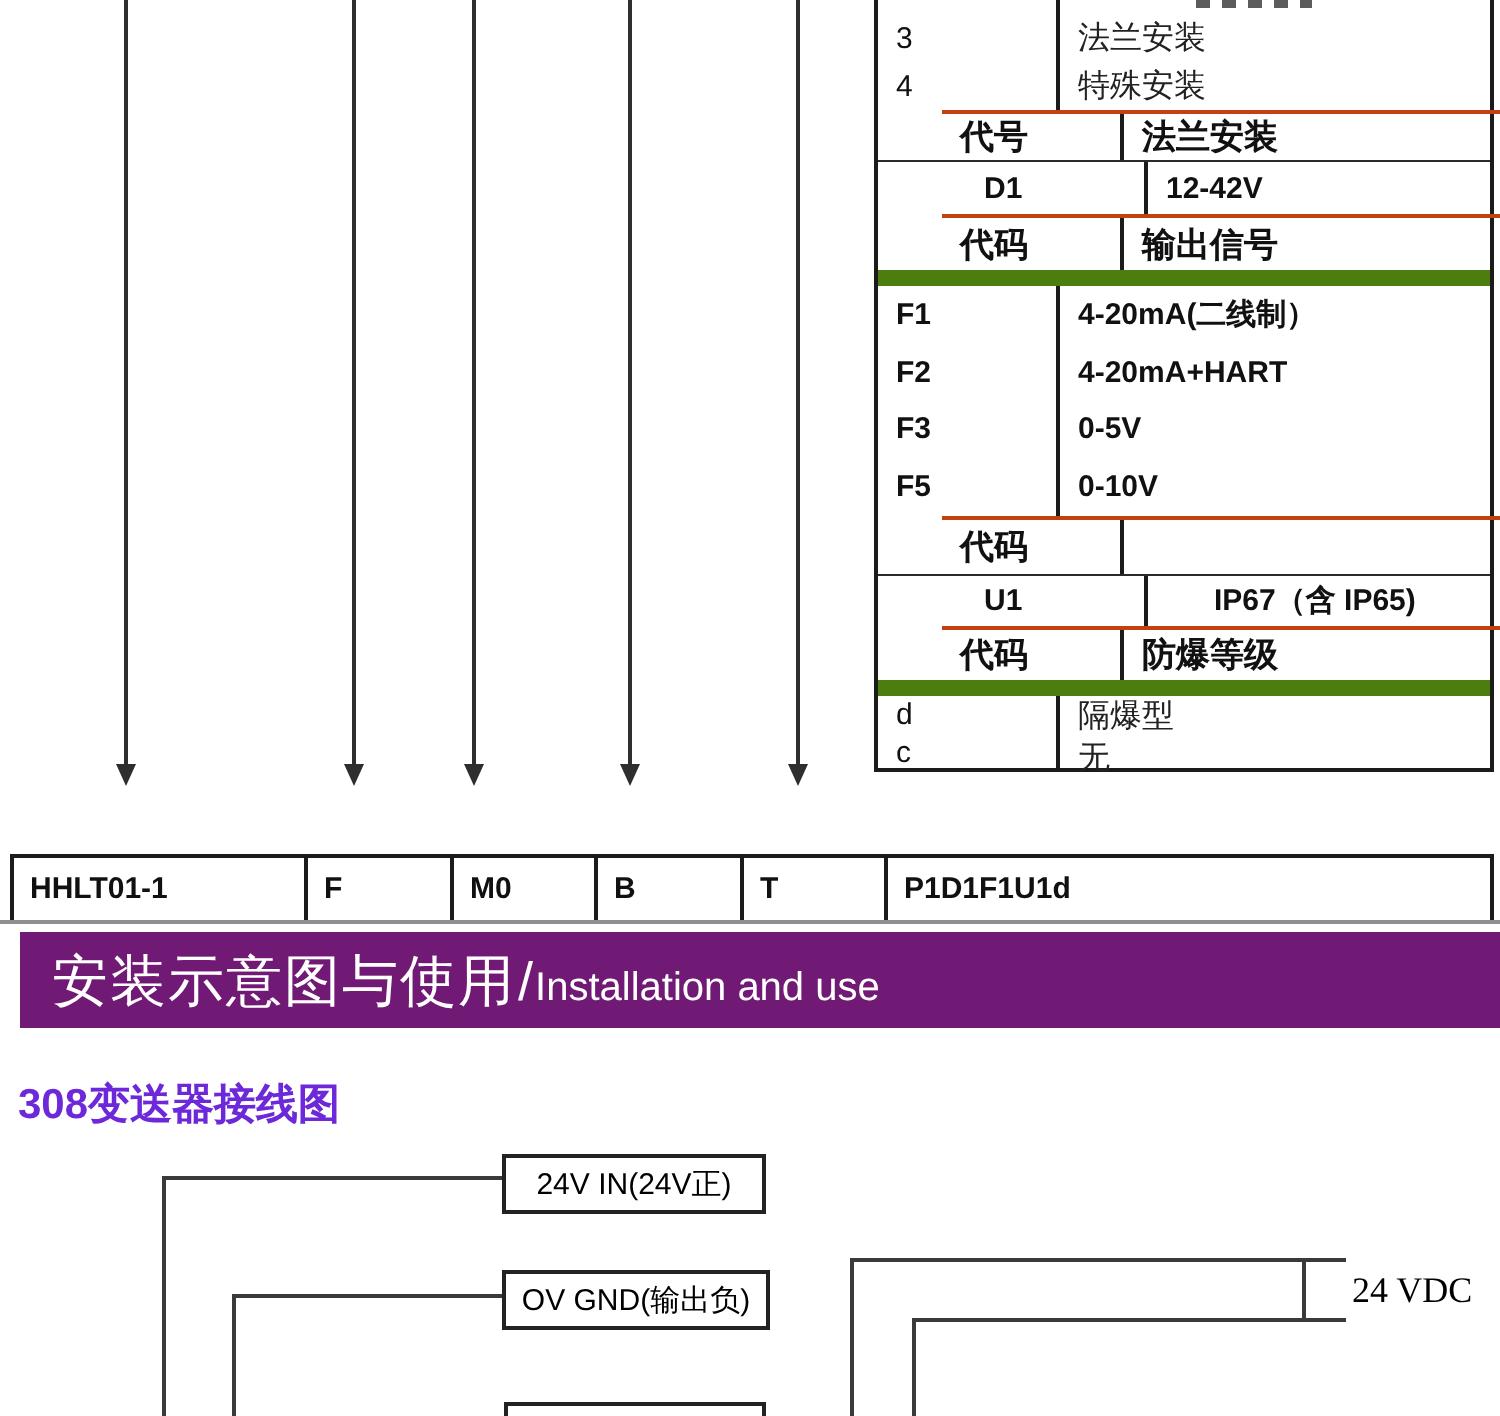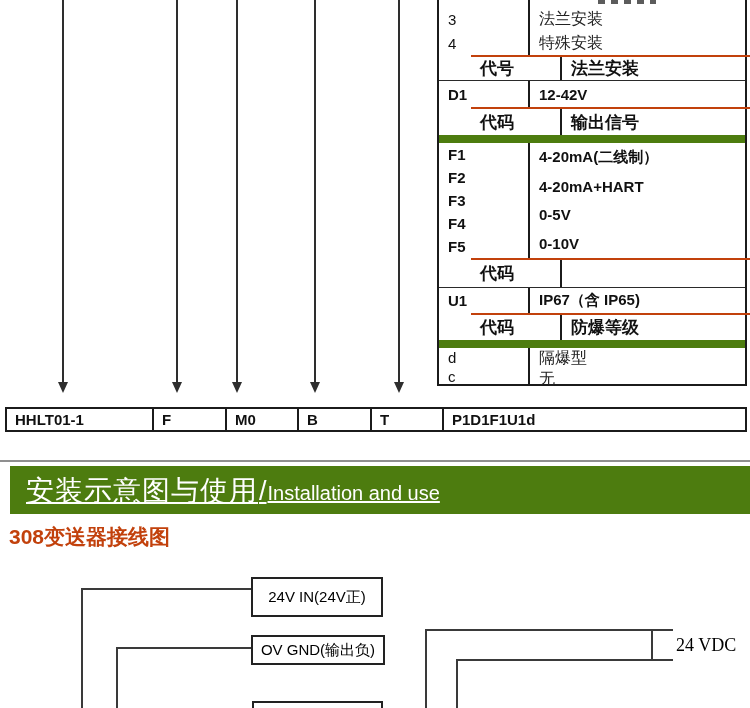--- a/index.html
+++ b/index.html
@@ -16,40 +16,40 @@
   }
 
   
   #spec-table {
     position:absolute; left:437px; top:0; width:310px; height:386px;
     border-left:2px solid #1b1b1b; border-right:2px solid #1b1b1b; border-bottom:2px solid #1b1b1b;
     background:#fff;
   }
   .spec-row { display:flex; width:100%; }
   .spec-row.header { border-top:2px solid #c2410c;margin-left:32px; }
-  .spec-row.value  { border-top:1px solid #2a2a2a; }
+  .spec-row.value  { border-top:1px solid #2a2a2a;padding-left:44px; }
   .spec-row.group  { border-top:8px solid #4d7c0f; }
   .spec-row.first  { border-top:none; }
   .spec-row .c1 { width:91px; border-right:2px solid #1b1b1b; display:flex; flex-direction:column; }
   .spec-row .c2 { flex:1; display:flex; flex-direction:column; }
   .spec-line { flex:1; display:flex; align-items:center; padding-left:9px; font-size:15px; color:#111; }
   .spec-row.header .spec-line { font-size:17px; font-weight:700; }
   .spec-row.value  .spec-line { font-weight:600; }
   .spec-line.bold  { font-weight:600; }
   .spec-line.serif { font-family:"Liberation Serif", serif; font-size:16px; color:#222; }
   .cut-strip { flex:0 0 7px; position:relative; }
   .cut-strip .marks {
     position:absolute; left:68px; top:0; width:58px; height:4px;
     background:repeating-linear-gradient(90deg,#333 0 7px, transparent 7px 13px);
     opacity:.8;
   }
 
   
   #model-table {
-    position:absolute; left:5px; top:407px; width:742px; height:25px;
+    position:absolute; left:5px; top:427px; width:742px; height:35px;
     display:flex; border:2px solid #1b1b1b; background:#fff;justify-content:center;
   }
   .model-cell {
     border-right:2px solid #1b1b1b; display:flex; align-items:center;
     padding-left:8px; font-size:15px; font-weight:700; color:#111; white-space:nowrap;
   }
   .model-cell:last-child { border-right:none; flex:1; }
 
   
   #divider-line { position:absolute; left:0; top:460px; width:750px; height:2px; background:#8f8f8f; }
@@ -58,21 +58,21 @@
   #section-banner {
     position:absolute; left:10px; top:466px; width:740px; height:48px;
     display:flex; align-items:baseline; padding-left:16px; padding-top:6px;
   }
   #section-banner .zh { font-size:28px; letter-spacing:1px; }
   #section-banner .slash { font-size:27px; margin:0 1px; }
   #section-banner .en { font-size:20px; }
 
   
   #wiring-heading {
-    position:absolute; left:9px; top:523px; font-size:21px; font-weight:600; color:#c2410c;
+    position:absolute; left:9px; top:538px; font-size:21px; font-weight:600; color:#6d28d9;
   }
   .wline { position:absolute; background:#3a3a3a; }
   .terminal-box {
     position:absolute; border:2px solid #222; background:#fff;
     display:flex; align-items:center; justify-content:center;
     font-size:15px; color:#000; white-space:nowrap;
   }
   #supply-label {
     position:absolute; left:676px; top:635px;
     font-family:"Liberation Serif", serif; font-size:18px; color:#000; white-space:nowrap;
@@ -136,36 +136,35 @@
         </div>
         <div class="c2">
           <div class="spec-line">输出信号</div>
         </div>
       </div>
       <div class="spec-row group" style="height: 123px;">
         <div class="c1">
           <div class="spec-line bold">F1</div>
           <div class="spec-line bold">F2</div>
           <div class="spec-line bold">F3</div>
-          <div class="spec-line bold">F4</div>
           <div class="spec-line bold">F5</div>
         </div>
         <div class="c2">
           <div class="spec-line bold">4-20mA(二线制）</div>
           <div class="spec-line bold">4-20mA+HART</div>
           <div class="spec-line bold">0-5V</div>
           <div class="spec-line bold">0-10V</div>
         </div>
       </div>
       <div class="spec-row header" style="height: 29px;">
         <div class="c1">
           <div class="spec-line">代码</div>
         </div>
       </div>
-      <div class="spec-row value" style="height: 26px;">
+      <div class="spec-row value" style="height: 26px; gap: 24px;">
         <div class="c1">
           <div class="spec-line">U1</div>
         </div>
         <div class="c2">
           <div class="spec-line">IP67（含 IP65)</div>
         </div>
       </div>
       <div class="spec-row header" style="height: 27px;">
         <div class="c1">
           <div class="spec-line">代码</div>
@@ -190,37 +189,37 @@
       <div class="model-cell" style="width: 147px;">HHLT01-1</div>
       <div class="model-cell" style="width: 73px;">F</div>
       <div class="model-cell" style="width: 72px;">M0</div>
       <div class="model-cell" style="width: 73px;">B</div>
       <div class="model-cell" style="width: 72px;">T</div>
       <div class="model-cell">P1D1F1U1d</div>
     </div>
 
   <div id="divider-line"></div>
 
-  <div id="section-banner" style="background: #4d7c0f; color: rgb(255, 255, 255); text-decoration: underline;">
+  <div id="section-banner" style="background: #701a75; color: rgb(255, 255, 255);">
     <span class="zh">安装示意图与使用</span>
     <span class="slash">/</span>
     <span class="en">Installation and use</span>
   </div>
 
   <div id="wiring-heading">308变送器接线图</div>
 
   <div class="wline" style="left:81px;  top:588px; width:2px;  height:120px;"></div>
   <div class="wline" style="left:81px;  top:588px; width:171px; height:2px;"></div>
   <div class="wline" style="left:116px; top:647px; width:2px;  height:61px;"></div>
   <div class="wline" style="left:116px; top:647px; width:136px; height:2px;"></div>
   <div class="wline" style="left:425px; top:629px; width:2px;  height:79px;"></div>
   <div class="wline" style="left:425px; top:629px; width:248px; height:2px;"></div>
   <div class="wline" style="left:456px; top:659px; width:2px;  height:49px;"></div>
   <div class="wline" style="left:456px; top:659px; width:217px; height:2px;"></div>
   <div class="wline" style="left:651px; top:629px; width:2px;  height:32px;"></div>
 
-  <div class="terminal-box" id="tbox-0" style="left:251px; top:577px; width:132px; height:40px;">24V IN(24V正)</div>
+  <div class="terminal-box" id="tbox-0" style="left:251px; top:577px; width:132px; height:30px;">24V IN(24V正)</div>
   <div class="terminal-box" id="tbox-1" style="left:251px; top:635px; width:134px; height:30px;">OV GND(输出负)</div>
   <div class="terminal-box" style="left:252px; top:701px; width:131px; height:14px;"></div>
 
   <div id="supply-label">24 VDC</div>
 
 </div>
 
 </body></html>

